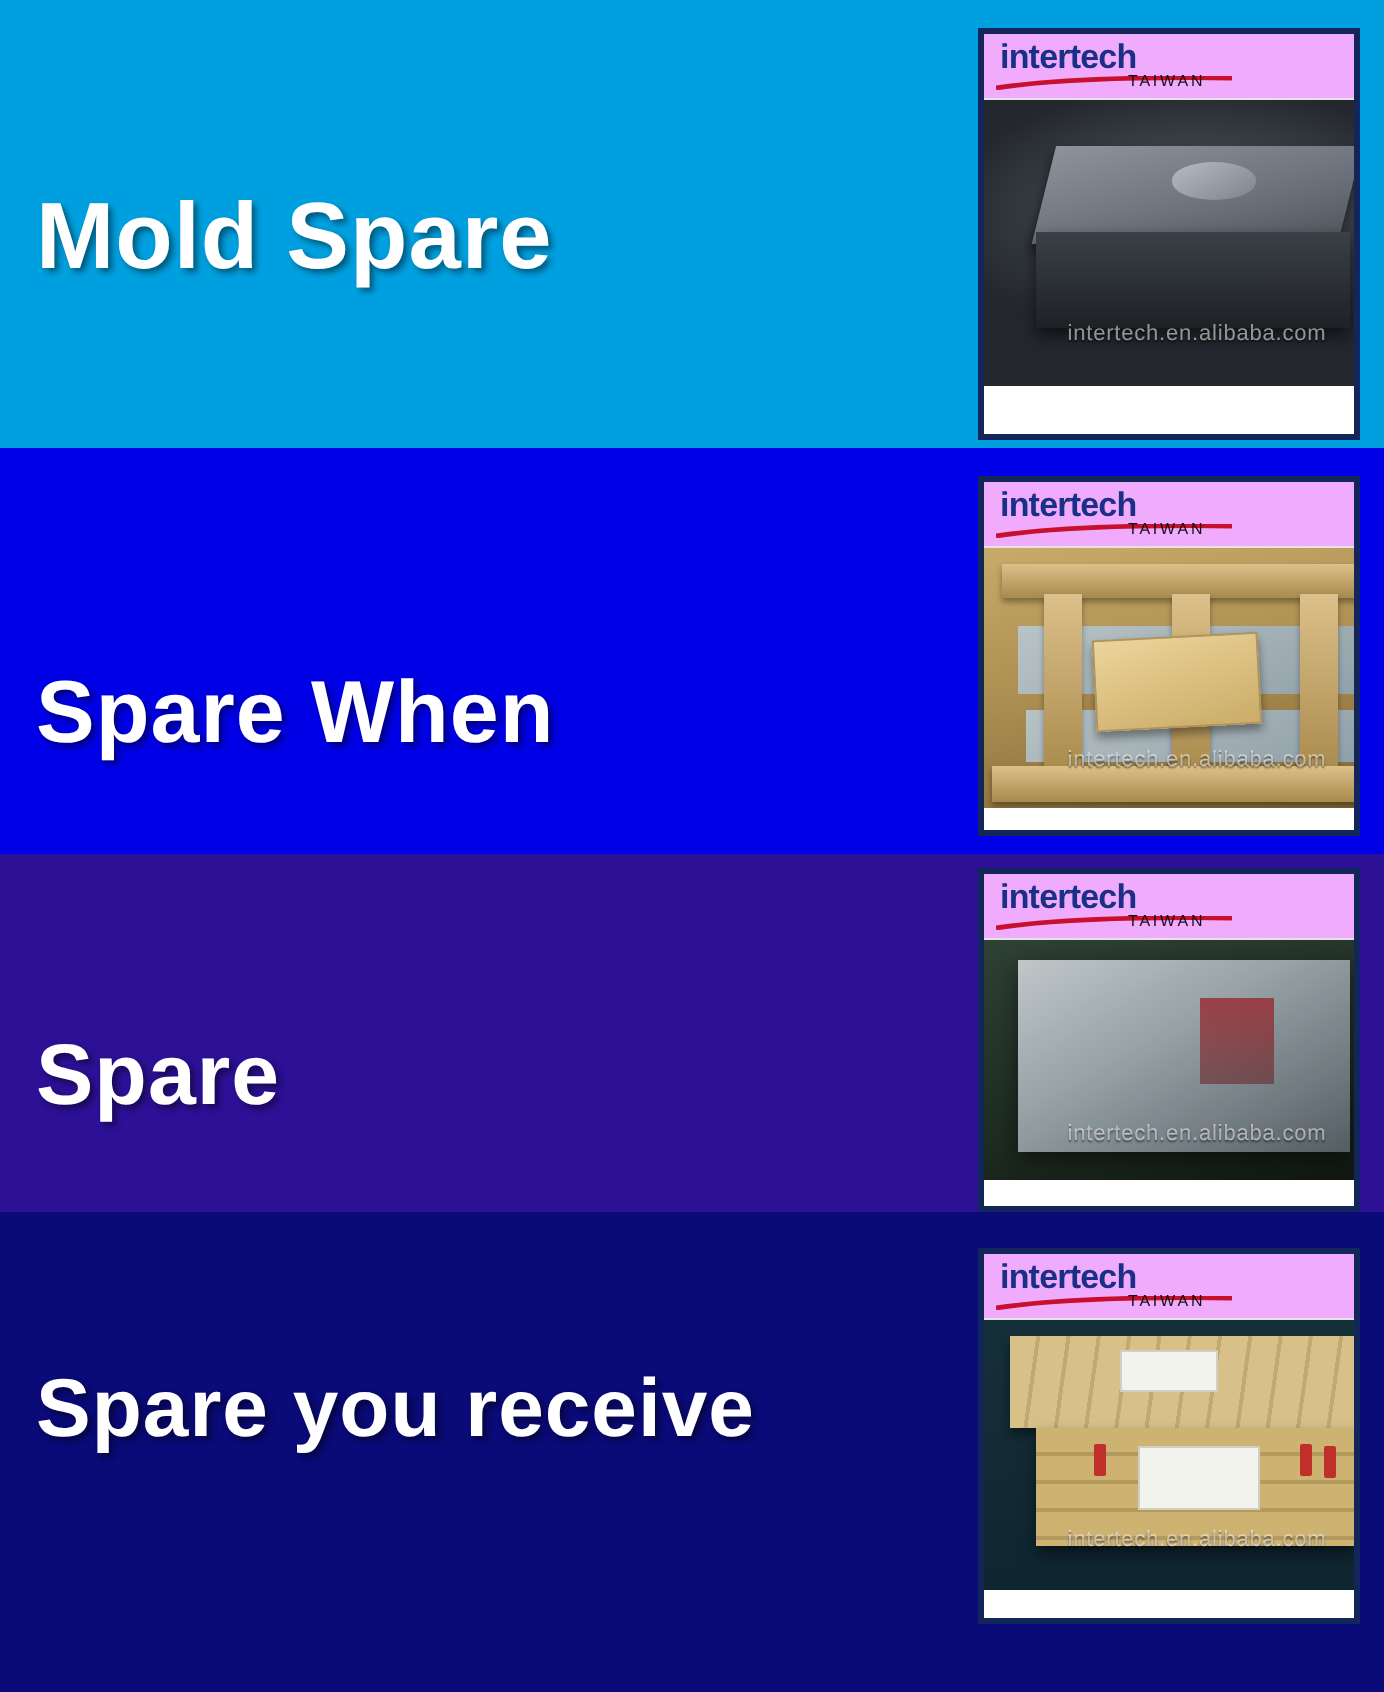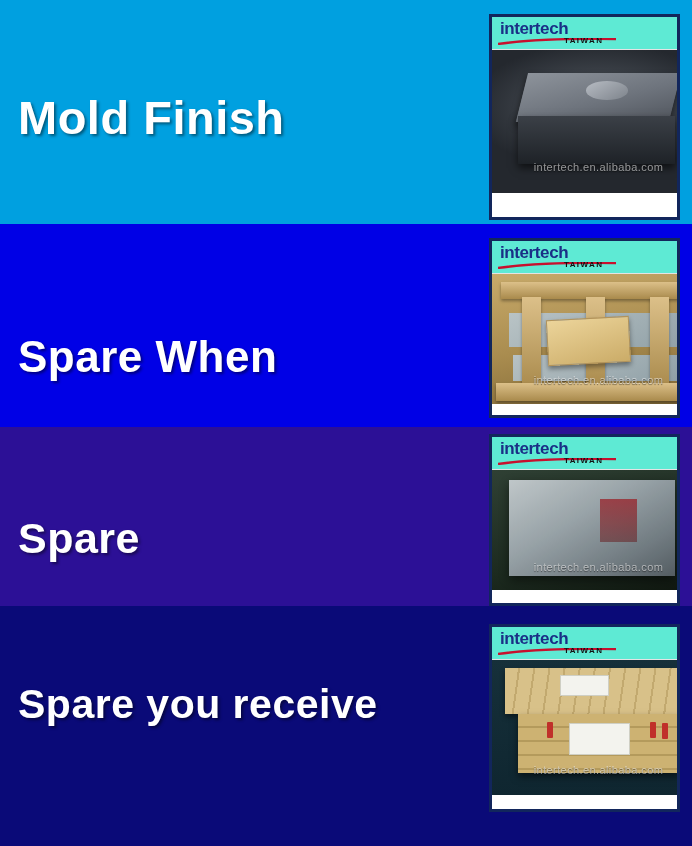--- a/index.html
+++ b/index.html
@@ -36,26 +36,26 @@
 
   
   .photo-card{position:absolute;left:489px;width:191px;
      background:#ffffff;border:3px solid #12265c;box-sizing:border-box;
      overflow:hidden;}
   #p1{top:14px;height:206px;}
   #p2{top:238px;height:180px;}
   #p3{top:434px;height:172px;}
   #p4{top:624px;height:188px;}
 
-  .logo-strip{position:relative;height:32px;background:#5eead4;
+  .logo-strip{position:relative;height:32px;background:#f0abfc;
      border-bottom:1px solid #e4e4e4;overflow:hidden;}
   .logo-word{position:absolute;left:8px;top:2px;font-size:17px;font-weight:bold;
      color:#1a2f86;letter-spacing:-.4px;font-family:"Liberation Sans",sans-serif;}
   .logo-swoosh{position:absolute;left:6px;top:21px;width:120px;height:7px;}
-  .logo-sub{position:absolute;left:72px;top:19px;font-size:8px;font-weight:bold;
+  .logo-sub{position:absolute;left:72px;top:19px;font-size:8px;font-weight:normal;
      color:#111;letter-spacing:1.4px;}
 
   .photo{position:relative;width:100%;overflow:hidden;padding-left:28px;}
   #p1 .photo{height:143px;}
   #p2 .photo{height:130px;}
   #p3 .photo{height:120px;}
   #p4 .photo{height:135px;}
 
   .watermark{position:absolute;left:0;right:0;bottom:14%;text-align:center;
      font-size:11px;color:rgba(255,255,255,.55);letter-spacing:.4px;
@@ -118,21 +118,21 @@
   <div class="band" id="band2">
     <div class="fill"></div>
   </div>
   <div class="band" id="band3">
     <div class="fill"></div>
   </div>
   <div class="band" id="band4">
     <div class="fill"></div>
   </div>
 
-  <div class="band-title" id="t1">Mold Finish</div>
+  <div class="band-title" id="t1">Mold Spare</div>
   <div class="band-title" id="t2">Spare When</div>
   <div class="band-title" id="t3">Spare</div>
   <div class="band-title" id="t4">Spare you receive</div>
 
   <div class="photo-card" id="p1">
     <div class="logo-strip">
       <div class="logo-word">intertech</div>
       <svg class="logo-swoosh" viewBox="0 0 120 7" preserveAspectRatio="none">
         <path d="M0 6 Q40 0 118 1" stroke="#c8102e" stroke-width="2.4" fill="none"></path>
       </svg>

